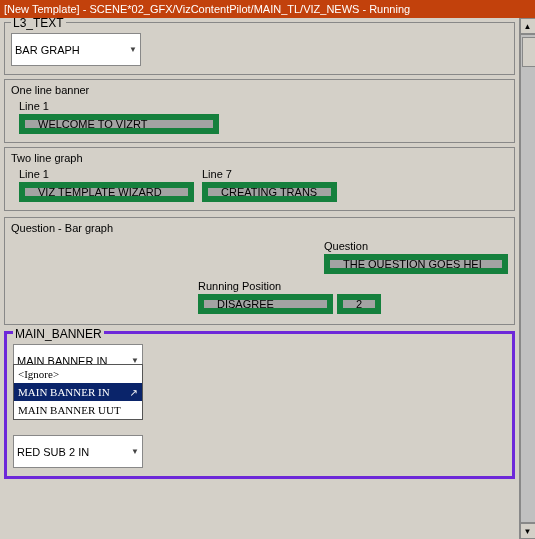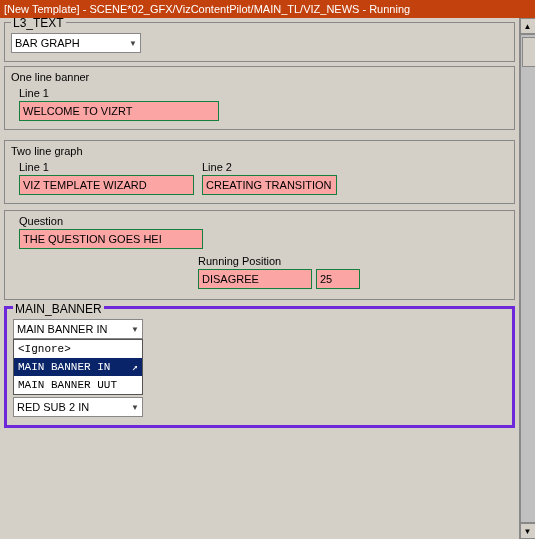--- a/index.html
+++ b/index.html
@@ -84,35 +84,35 @@
       color: #000;
     }
     .field-label-indent {
       font-size: 11px;
       margin-bottom: 2px;
       margin-left: 8px;
       color: #000;
     }
 
     .text-input {
-      background: #fca5a5;
-      border: 1px solid #15803d;
+      background: #a3a3a3;
+      border: 6px solid #15803d;
       height: 20px;
-      padding: 1px 3px;
+      padding: 1px 13px;
       font-size: 11px;
       font-family: Arial, sans-serif;
     }
     .text-input-wide {
       width: 180px;
     }
 
     .dropdown {
       background: white;
       border: 1px solid #888;
-      height: 20px;
+      height: 33px;
       padding: 4px 3px;
       font-size: 11px;
       font-family: Arial, sans-serif;
       display: flex;
       align-items: center;
       justify-content: space-between;
       cursor: pointer;
       width: 130px;
     }
     .dropdown-arrow {
@@ -137,21 +137,21 @@
       margin-bottom: 6px;
       padding: 4px 6px 8px 6px;
       position: relative;
     }
 
     
     .dropdown-list {
       background: white;
       border: 1px solid #555;
       font-size: 11px;
-      font-family: Liberation Mono, monospace;
+      font-family: Liberation Serif, serif;
       text-align: right;
     }
     .dropdown-list-item {
       padding: 1px 4px;
       height: 18px;
       display: flex;
       align-items: center;
       cursor: pointer;
       white-space: nowrap;
     }
@@ -182,61 +182,64 @@
     <div class="l3-section">
       <span class="section-legend">L3_TEXT</span>
       <div class="section-content">
         <div class="dropdown">
           <span>BAR GRAPH</span>
           <span class="dropdown-arrow">▼</span>
         </div>
       </div>
     </div>
 
-    <div style="border: 1px solid #888; background: #d4d0c8; margin-bottom: 10px; padding: 4px 6px 8px 6px; margin-top: -2px;">
+    <div style="border: 1px solid #888; background: #d4d0c8; margin-bottom: 4px; padding: 4px 6px 8px 6px; margin-top: -2px;">
       <div style="margin-bottom:4px;">
         <span>One line banner</span>
       </div>
       <div class="field-label-indent">Line 1</div>
       <div style="margin-left:8px;">
         <input type="text" class="text-input text-input-wide" style="width: 200px;" value="WELCOME TO VIZRT">
       </div>
     </div>
 
     <div style="border: 1px solid #888; background: #d4d0c8; margin-bottom: 6px; padding: 4px 6px 8px 6px;">
       <div style="margin-bottom:4px;">
         <span>Two line graph</span>
       </div>
       <div class="row" style="margin-left:8px;">
         <div class="col">
           <div class="field-label">Line 1</div>
           <input type="text" class="text-input" style="width: 175px;" value="VIZ TEMPLATE WIZARD">
         </div>
         <div class="col">
-          <div class="field-label">Line 2</div>
+          <div class="field-label">Line 7</div>
           <input type="text" class="text-input" style="width: 135px;" value="CREATING TRANSITION L">
         </div>
       </div>
     </div>
 
     <div style="border: 1px solid #888; background: #d4d0c8; margin-bottom: 6px; padding: 4px 6px 10px 6px;">
-
-      <div class="row" style="margin-left:8px; margin-bottom:6px; align-items:flex-end;">
+      <div style="margin-bottom:6px;">
+        <span>Question - Bar graph</span>
+      </div>
+
+      <div class="row" style="margin-left:8px; margin-bottom:6px; align-items:flex-end;flex-direction:column;">
         <div class="col">
           <div class="field-label">Question</div>
           <input type="text" class="text-input" style="width: 184px;" value="THE QUESTION GOES HEI">
         </div>
       </div>
 
       <div style="margin-left:8px; display:flex; align-items:flex-end; gap:4px;">
         <div style="width:175px;"></div>
         <div class="col">
           <div class="field-label">Running Position</div>
           <div style="display:flex; gap:4px; align-items:center;">
-            <input type="text" class="text-input" style="width: 114px;" value="DISAGREE">
+            <input type="text" class="text-input" style="width: 135px;" value="DISAGREE">
             <input type="text" class="text-input" style="width: 44px;" value="25">
           </div>
         </div>
       </div>
     </div>
 
     <div class="main-banner-section">
       <span class="section-legend">MAIN_BANNER</span>
       <div class="section-content">
         

